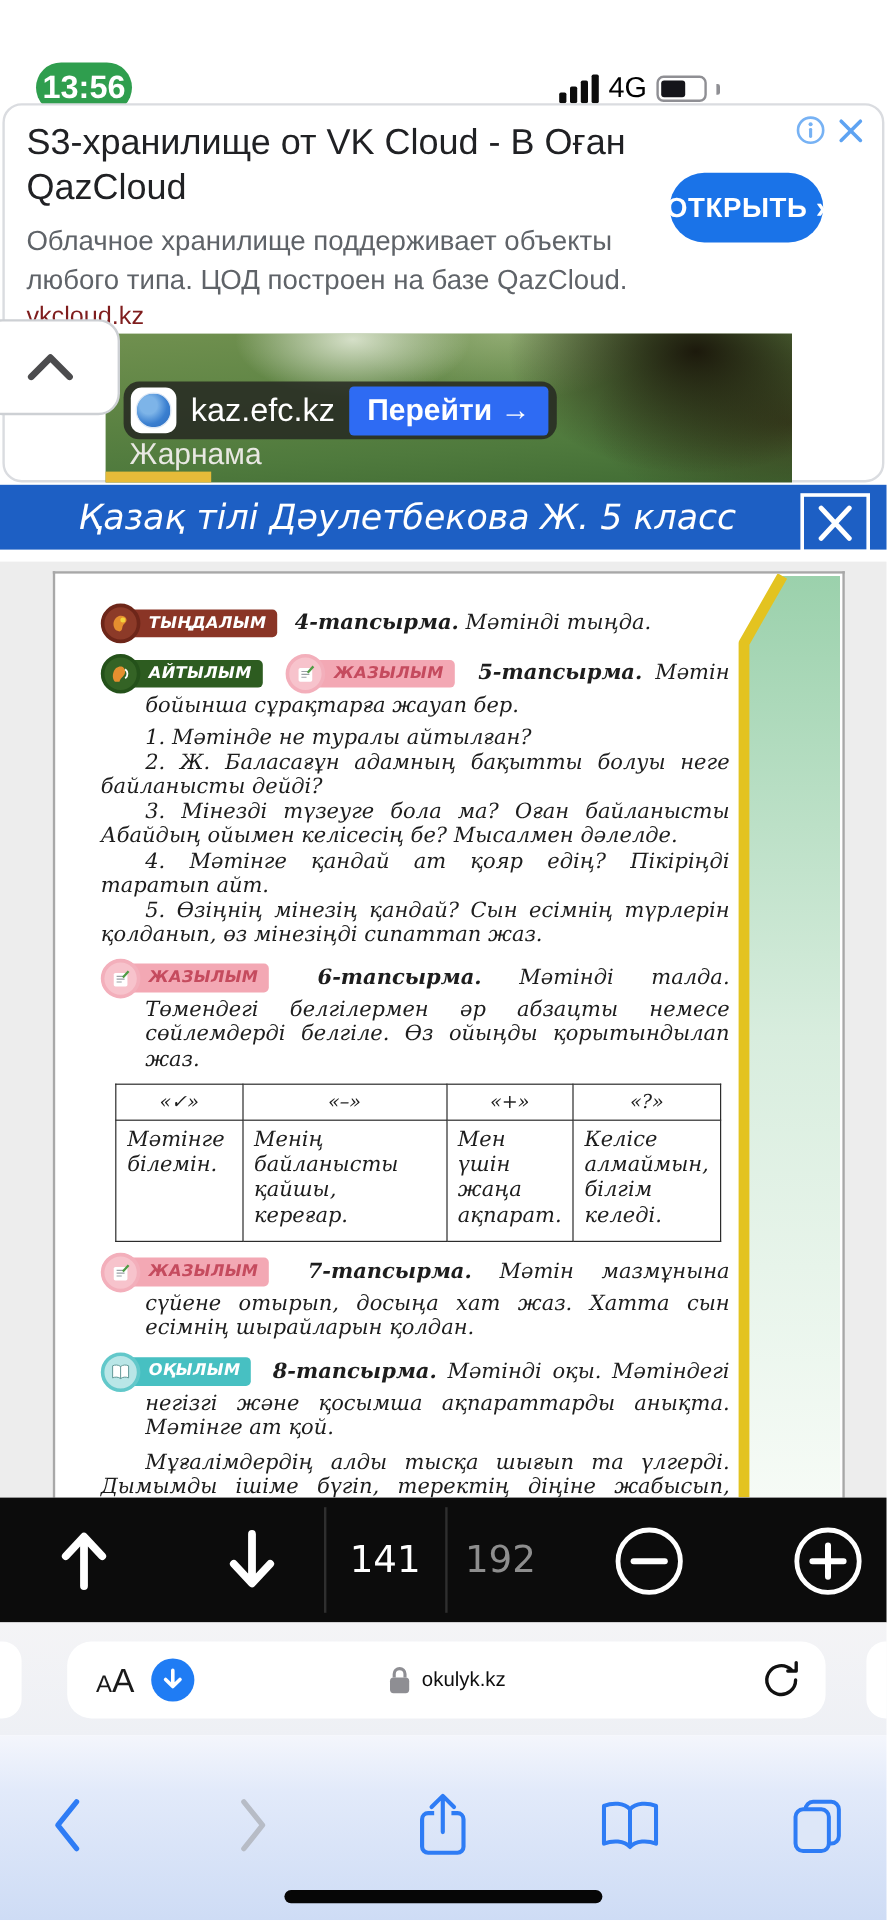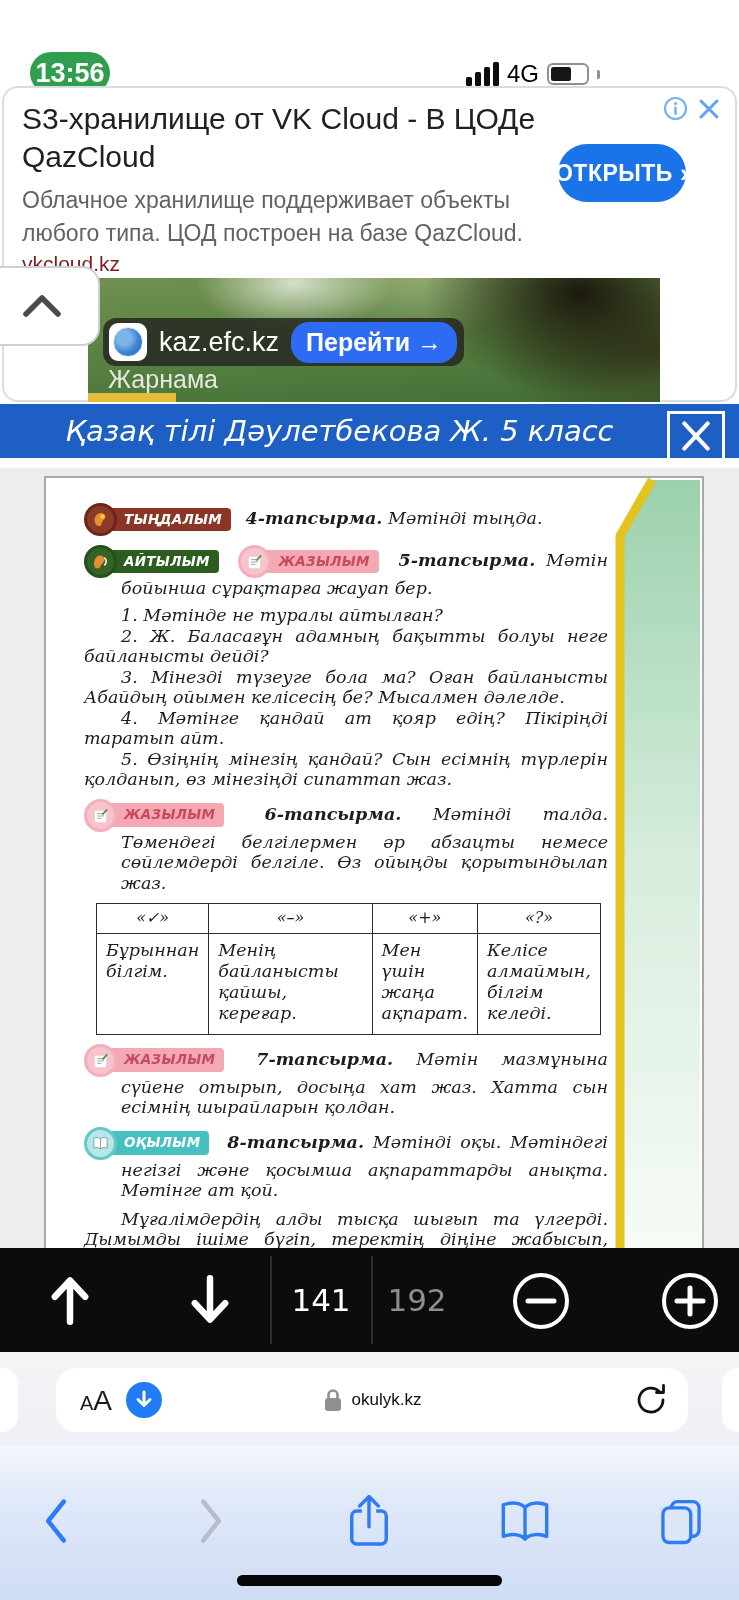--- a/index.html
+++ b/index.html
@@ -40,21 +40,21 @@
       linear-gradient(176deg,#70904f 0%,#5e8444 40%,#4f7a3d 72%,#416c34 100%);
   }
   .photo-yellow { position:absolute; left:0; bottom:0; width:88px; height:9px; background:#e6bb39; }
   .ad-pill { position:absolute; left:15px; top:40px; height:48px; display:flex; align-items:center; gap:12px;
     background:rgba(38,40,34,.85); border-radius:13px; padding:5px 7px 5px 6px; }
   .app-ico { width:38px; height:38px; background:#fff; border-radius:9px; display:flex; align-items:center; justify-content:center; }
   .app-ico i { display:block; width:30px; height:30px; border-radius:50%;
      background: radial-gradient(circle at 35% 35%, #7db4e8 0 28%, #3a7fd0 60%, #2d6cbe 100%);
      border:1px solid #dfe9f5; }
   .ad-site { color:#fff; font-size:27px; }
-  .go-btn { background:#2e6bf3; border-radius:18px; color:#fff; font-size:25px; font-weight:bold; padding:6px 15px; }
+  .go-btn { background:#2e6bf3; border-radius:4px; color:#fff; font-size:25px; font-weight:bold; padding:6px 15px; }
   .zharnama { position:absolute; left:20px; bottom:8px; color:#e8e8e2; font-size:25px; }
   .collapse-card { position:absolute; left:-16px; top:266px; width:116px; height:80px; background:#fff;
     border:2px solid #cdd0d4; border-radius:18px; display:flex; align-items:center; justify-content:center; }
   
   .titlebar { position:absolute; top:404px; left:0; width:739px; height:54px; background:#1d5fc4;
     display:flex; align-items:center; justify-content:center; }
   .vtitle { color:#fff; font-size:29px; font-style:italic; font-family:"DejaVu Sans",sans-serif; margin-right:60px; }
   .vclose { position:absolute; right:14px; top:7px; width:58px; height:50px; border:3px solid #fff;
     display:flex; align-items:center; justify-content:center; }
   
@@ -140,21 +140,21 @@
     <div class="ad-corner">
       <svg width="25" height="25" viewBox="0 0 25 25">
         <circle cx="12.5" cy="12.5" r="10.5" fill="none" stroke="#77b2f4" stroke-width="2.2"></circle>
         <circle cx="12.5" cy="7.6" r="1.7" fill="#77b2f4"></circle>
         <rect x="11.2" y="10.6" width="2.6" height="8.4" rx="1.2" fill="#77b2f4"></rect>
       </svg>
       <svg width="24" height="24" viewBox="0 0 24 24">
         <path d="M4 4 L20 20 M20 4 L4 20" stroke="#5ea3f2" stroke-width="3" stroke-linecap="round"></path>
       </svg>
     </div>
-    <div class="ad-title">S3-хранилище от VK Cloud - В ЦОДе QazCloud</div>
+    <div class="ad-title">S3-хранилище от VK Cloud - В Оған QazCloud</div>
     <div class="ad-body">Облачное хранилище поддерживает объекты любого типа. ЦОД построен на базе QazCloud.</div>
     <div class="ad-domain">vkcloud.kz</div>
     <div class="ad-cta">
       <span>ОТКРЫТЬ</span>
         <span class="chev">›</span>
     </div>
   </div>
 
   <div class="photo">
     <div class="photo-yellow"></div>
@@ -267,21 +267,21 @@
               <col style="width:123px">
             </colgroup>
           <tbody>
               <tr>
             <th>«✓»</th>
             <th>«–»</th>
             <th>«+»</th>
             <th>«?»</th>
           </tr>
           <tr>
-            <td>Бұрыннан білгім.</td>
+            <td>Мәтінге білемін.</td>
             <td>Менің байланысты қайшы, кереғар.</td>
             <td>Мен үшін жаңа ақпарат.</td>
             <td>Келісе алмаймын, білгім келеді.</td>
           </tr>
         </tbody>
           </table>
 
         <div class="task">
           <span class="badge">
             <span class="bc bc-zha">

